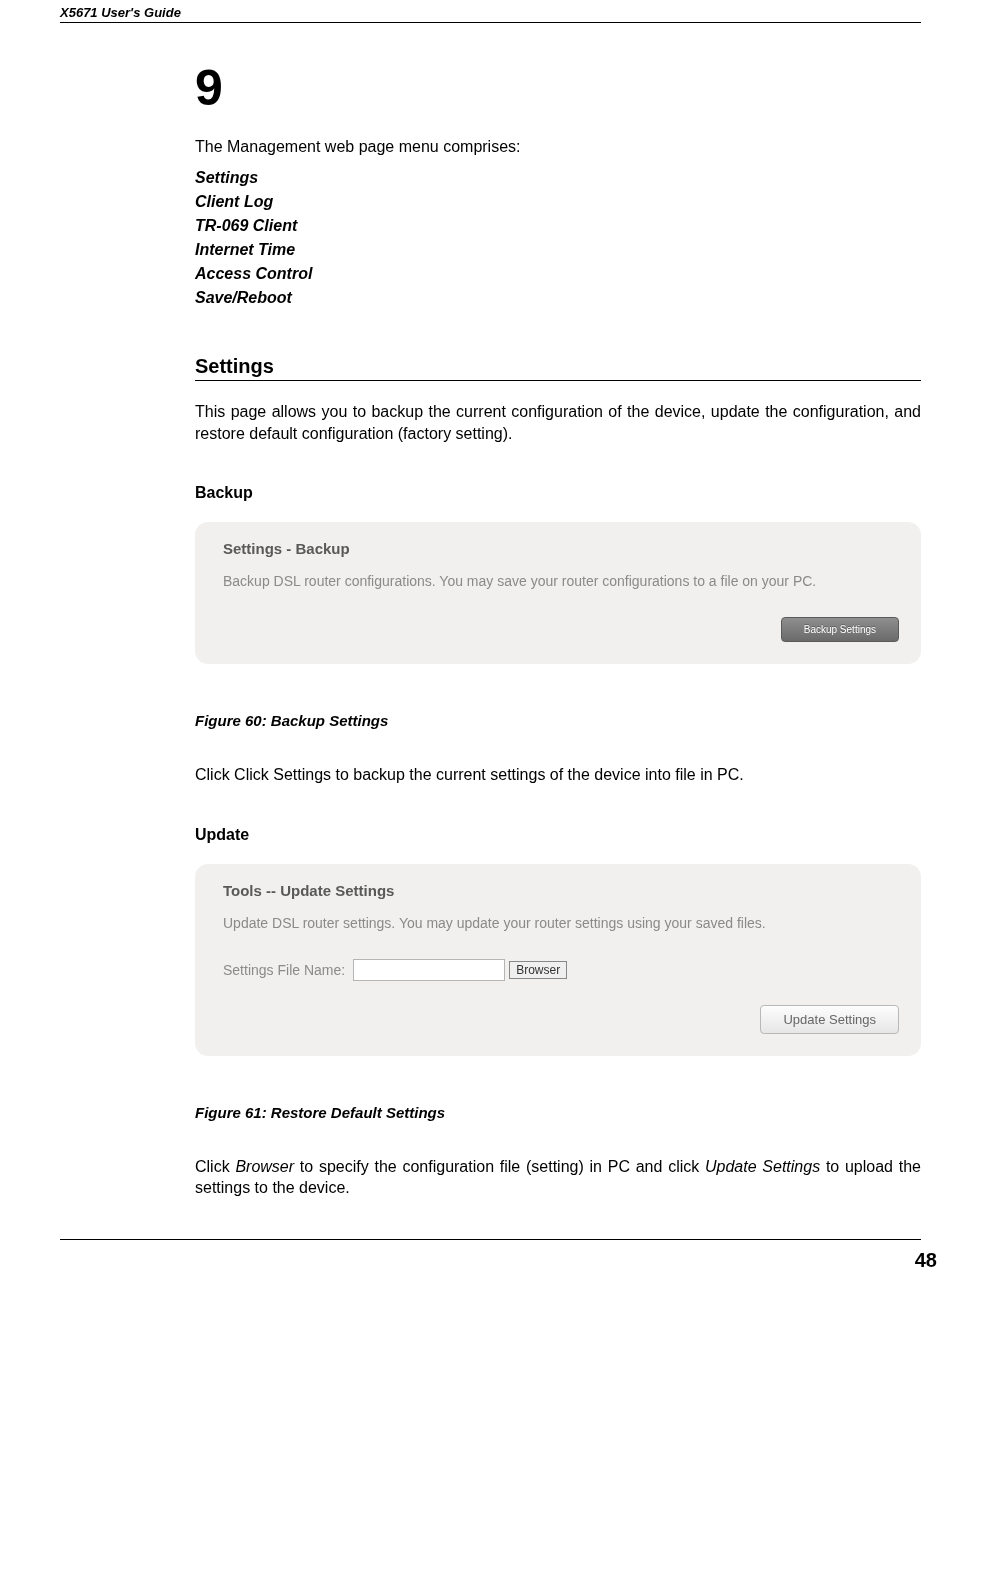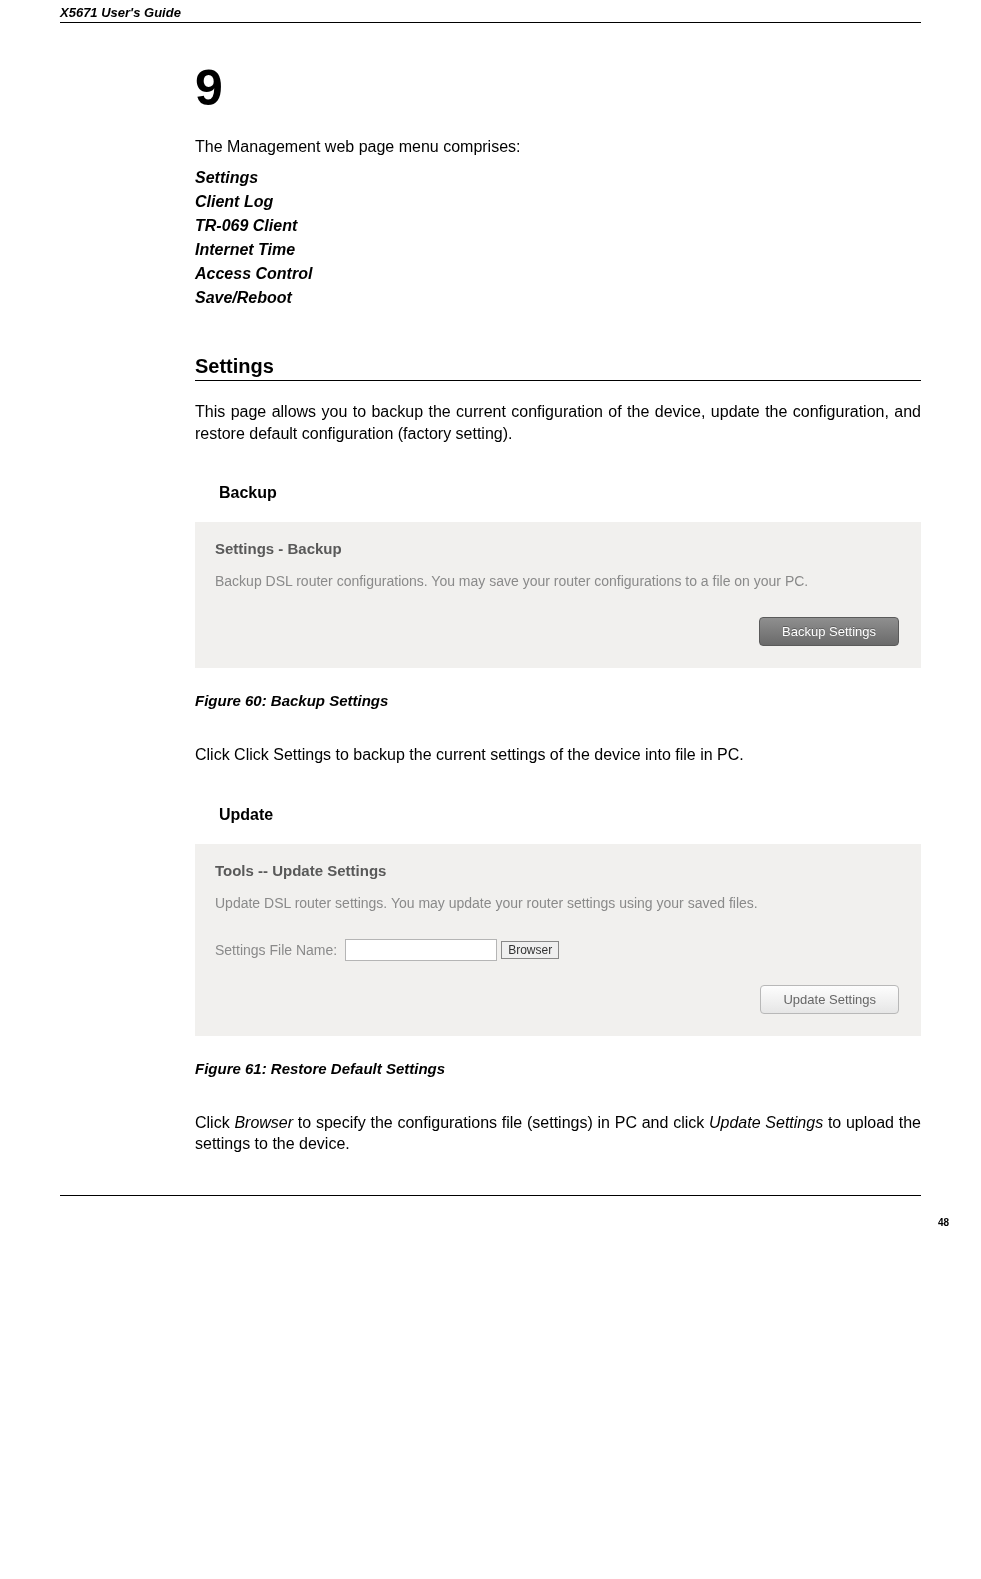--- a/index.html
+++ b/index.html
@@ -63,28 +63,28 @@
   .body-text {
     font-size: 16px;
     text-align: justify;
     margin-bottom: 40px;
     line-height: 1.35;
   }
   .sub-heading {
     font-weight: bold;
     font-size: 16px;
     margin-bottom: 20px;
-    margin-left: 24px;
   }
   .screenshot-box {
     background: #f1f0ee;
-    padding: 18px 22px 22px 20px;
-    margin-bottom: 24px;
+    padding: 18px 22px 22px 28px;
+    margin-bottom: 48px;
     font-family: "Segoe UI", Arial, sans-serif;
     color: #6e6e6e;
+    border-radius: 13px;
   }
   .ss-title {
     font-weight: bold;
     color: #595959;
     font-size: 15px;
     margin-bottom: 16px;
   }
   .ss-text {
     font-size: 14px;
     margin-bottom: 28px;
@@ -93,21 +93,21 @@
   .ss-button-row {
     text-align: right;
   }
   .ss-button {
     display: inline-block;
     background: linear-gradient(#8f8f8f, #6a6a6a);
     color: #fff;
     border: 1px solid #5a5a5a;
     border-radius: 4px;
     padding: 6px 22px;
-    font-size: 13px;
+    font-size: 10px;
     text-shadow: 0 -1px 0 rgba(0,0,0,0.3);
     text-align: center;
   }
   .ss-button-grey {
     display: inline-block;
     background: linear-gradient(#fdfdfd, #e6e6e6);
     color: #666;
     border: 1px solid #b8b8b8;
     border-radius: 4px;
     padding: 6px 22px;
@@ -136,23 +136,23 @@
   }
   .figure-caption {
     font-weight: bold;
     font-style: italic;
     font-size: 15px;
     margin-bottom: 35px;
   }
   .page-number {
     position: absolute;
     bottom: 8px;
-    right: 32px;
-    font-weight: bold;
-    font-size: 10px;
+    right: 44px;
+    font-weight: bold;
+    font-size: 20px;
   }
   .footer-line {
     border-top: 1px solid #000;
     margin-top: 20px;
   }
 </style>
 </head>
 <body>
 
 <div class="page">
@@ -204,20 +204,20 @@
         <span class="ss-browser-btn">Browser</span>
       </div>
       <div class="ss-button-row">
         <span class="ss-button-grey">Update Settings</span>
       </div>
     </div>
 
     <div class="figure-caption">Figure 61: Restore Default Settings</div>
 
     <div class="body-text">
-      <span>Click </span><i>Browser</i><span> to specify the configurations file (settings) in PC and click </span><i>Update Settings</i><span> to upload the settings to the device.</span>
+      <span>Click </span><i>Browser</i><span> to specify the configuration file (setting) in PC and click </span><i>Update Settings</i><span> to upload the settings to the device.</span>
     </div>
 
   </div>
 
   <div class="footer-line"></div>
   <div class="page-number">48</div>
 </div>
 
 </body></html>

